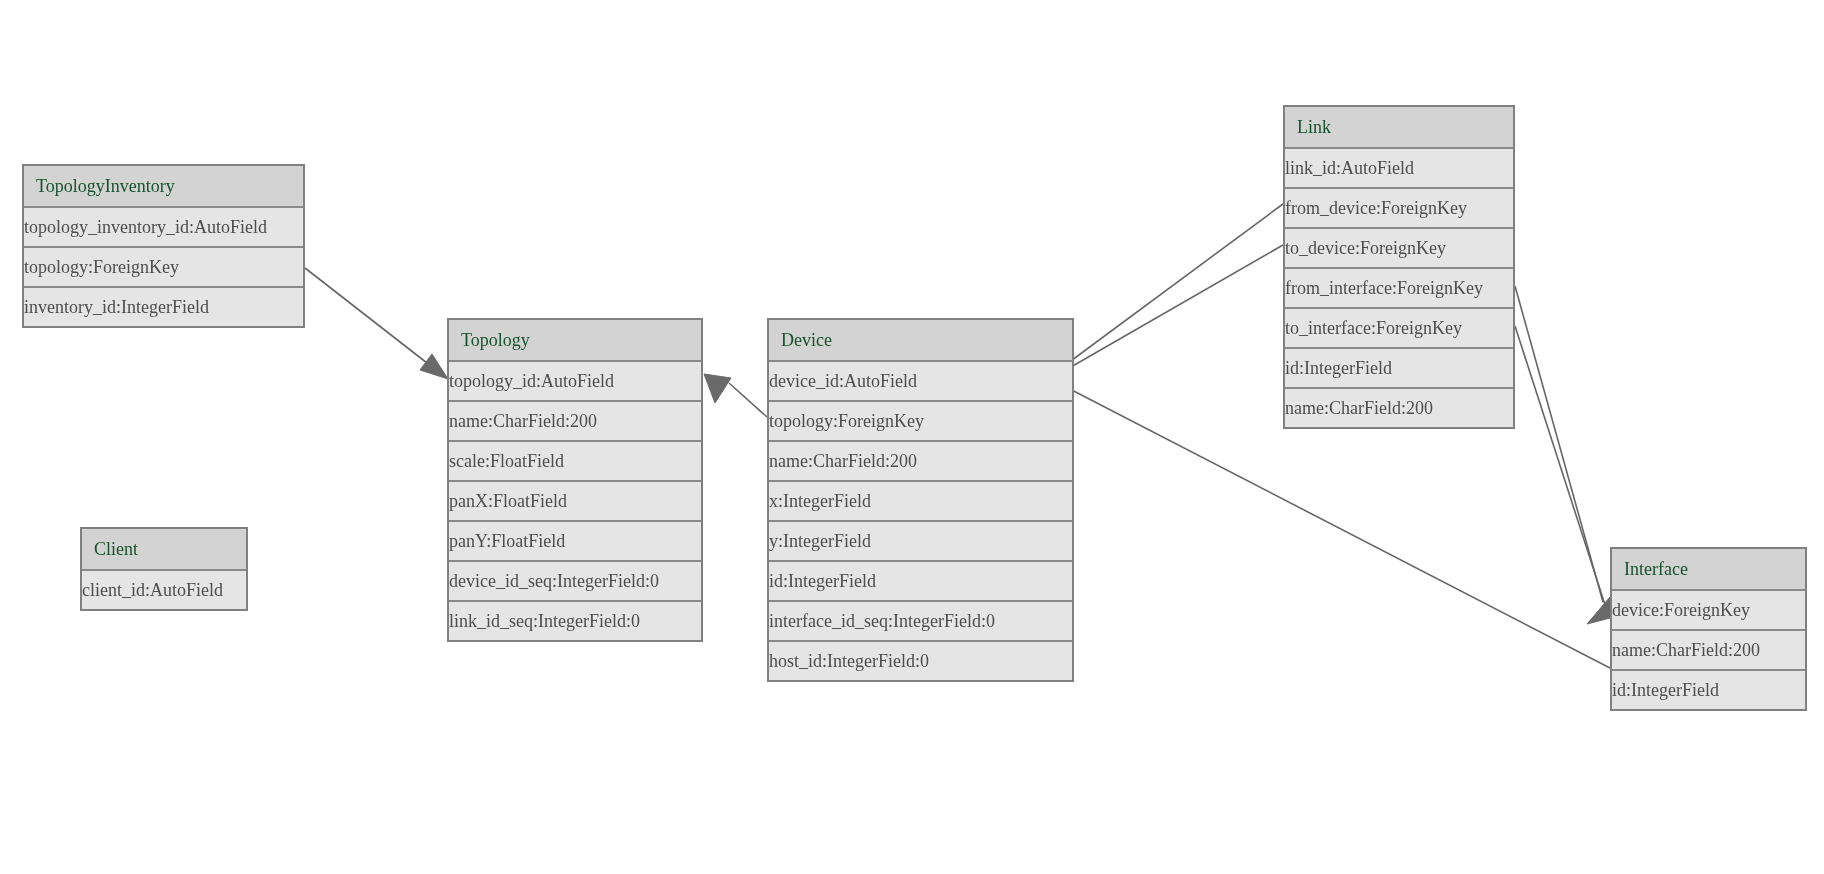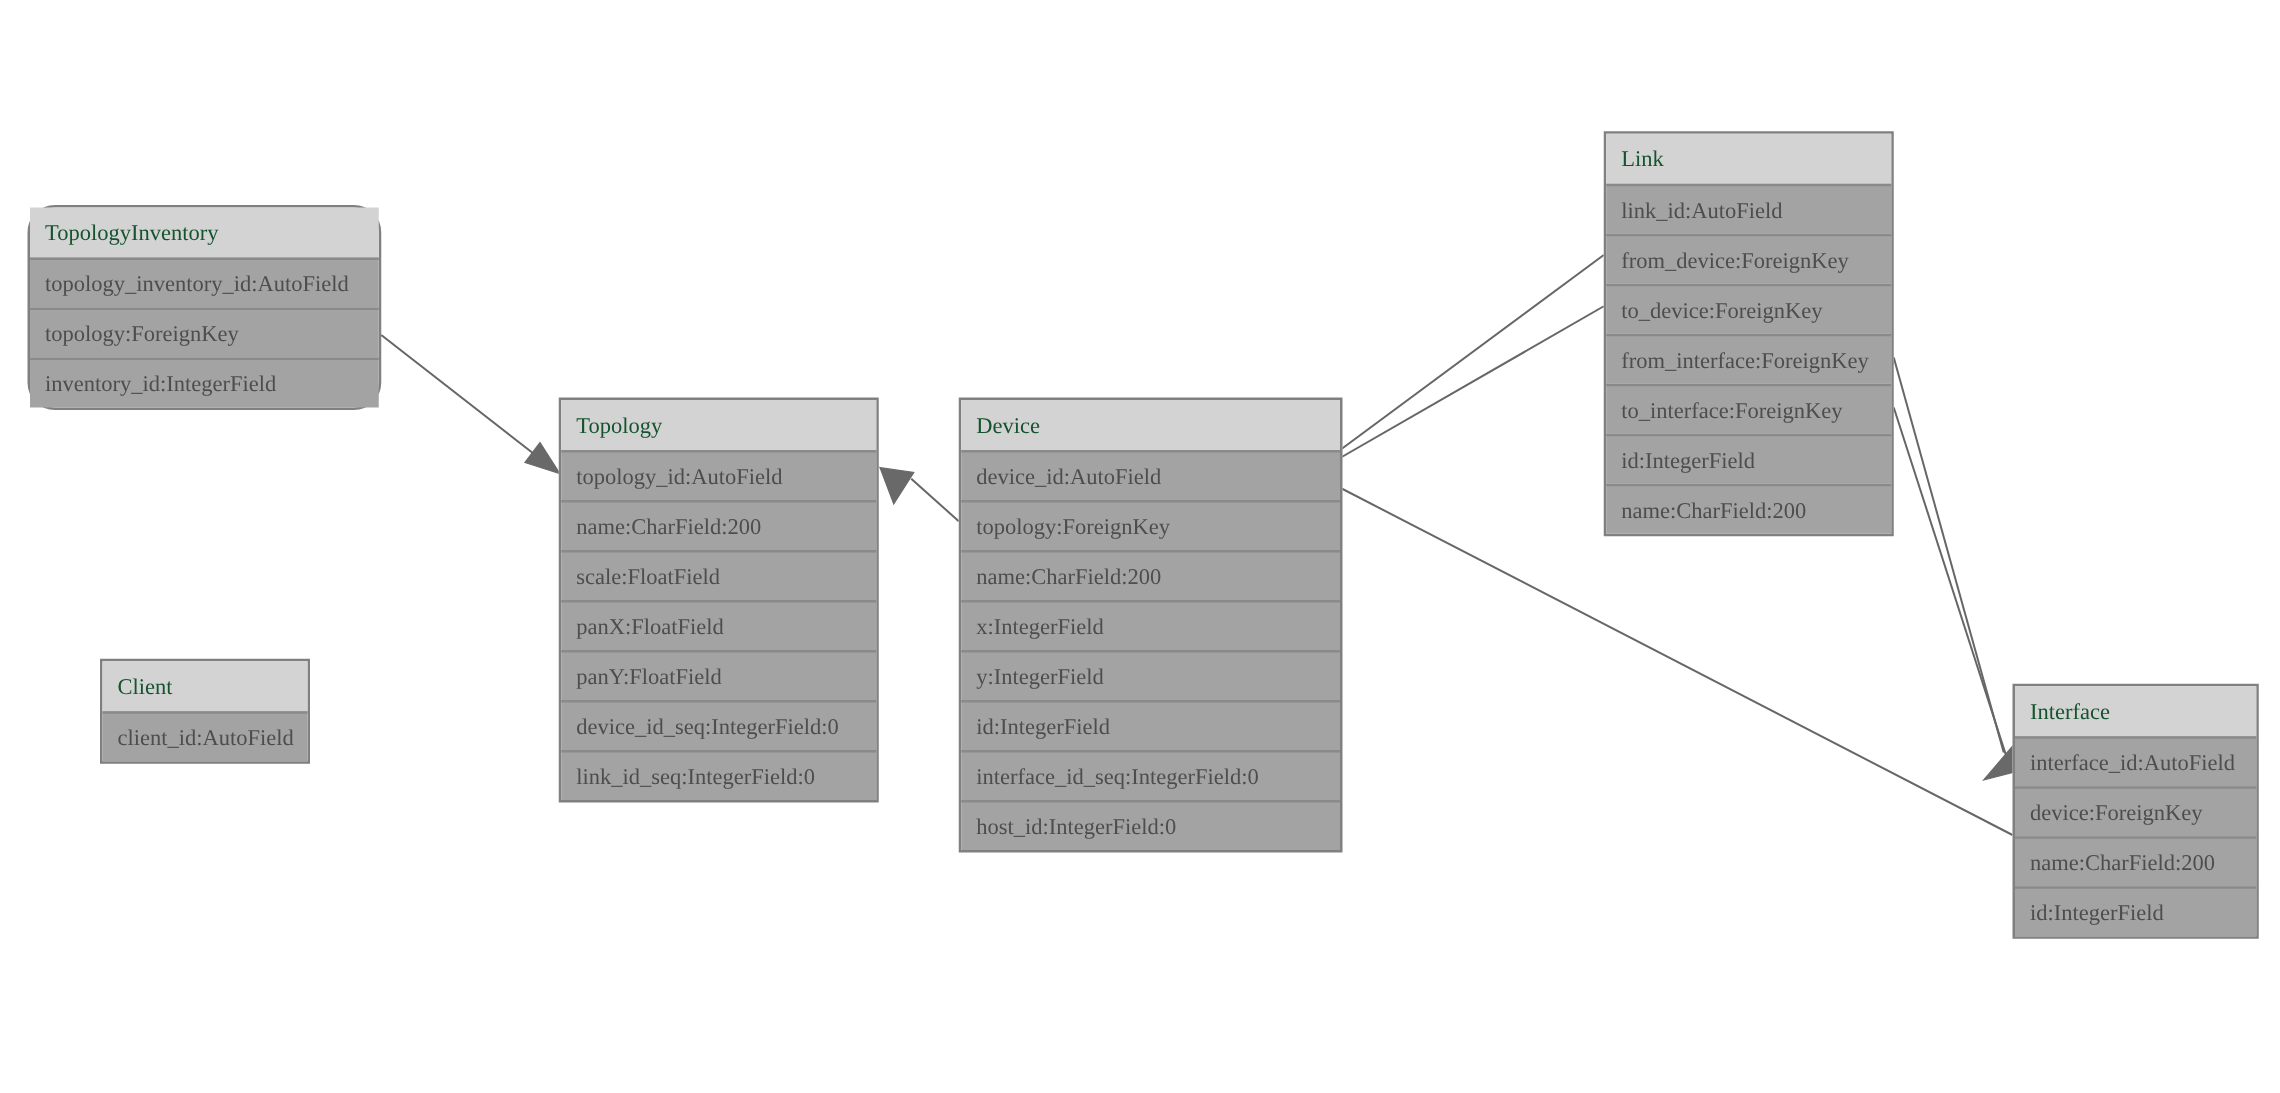--- a/index.html
+++ b/index.html
@@ -37,24 +37,23 @@
     font-size: 18px;
     color: #14532d;
     white-space: nowrap;
     overflow: hidden;
   }
   .entity-row {
     box-sizing: border-box;
     height: 40px;
     line-height: 38px;
     border-top: 2px solid #8a8a8a;
-    padding-left: 12px;
     font-size: 18px;
     color: #4d4d4d;
-    background: #a3a3a3;
+    background: #e5e5e5;
     white-space: nowrap;
     overflow: hidden;
   }
   .edge-line {
     stroke: #666666;
     stroke-width: 1.6;
     fill: none;
   }
   .edge-arrow {
     fill: #696969;
@@ -73,21 +72,21 @@
       <polygon points="704,374 731,378 715,403" class="edge-arrow"></polygon>
       <line x1="1283" y1="204" x2="1064" y2="366" class="edge-line"></line>
       <line x1="1283" y1="245" x2="1064" y2="371" class="edge-line"></line>
       <polygon points="1050,349 1066,372 1039,374" class="edge-arrow"></polygon>
       <line x1="1610" y1="668" x2="1064" y2="386" class="edge-line"></line>
       <polygon points="1039,377 1066,377 1051,400" class="edge-arrow"></polygon>
       <line x1="1515" y1="286" x2="1603" y2="602" class="edge-line"></line>
       <line x1="1515" y1="326" x2="1607" y2="611" class="edge-line"></line>
       <polygon points="1610,597 1610,618 1587,624" class="edge-arrow"></polygon>
     </svg>
-    <div class="entity" style="left: 22px; top: 164px; width: 283px; border-radius: 22px;">
+    <div class="entity" style="left: 22px; top: 164px; width: 283px;">
       <div class="entity-header">TopologyInventory</div>
       <div class="entity-row">topology_inventory_id:AutoField</div>
       <div class="entity-row">topology:ForeignKey</div>
       <div class="entity-row">inventory_id:IntegerField</div>
     </div>
     <div class="entity" style="left: 447px; top: 318px; width: 256px;">
       <div class="entity-header">Topology</div>
       <div class="entity-row">topology_id:AutoField</div>
       <div class="entity-row">name:CharField:200</div>
       <div class="entity-row">scale:FloatField</div>
@@ -116,18 +115,17 @@
       <div class="entity-row">link_id:AutoField</div>
       <div class="entity-row">from_device:ForeignKey</div>
       <div class="entity-row">to_device:ForeignKey</div>
       <div class="entity-row">from_interface:ForeignKey</div>
       <div class="entity-row">to_interface:ForeignKey</div>
       <div class="entity-row">id:IntegerField</div>
       <div class="entity-row">name:CharField:200</div>
     </div>
     <div class="entity" style="left: 1610px; top: 547px; width: 197px;">
       <div class="entity-header">Interface</div>
-      <div class="entity-row">interface_id:AutoField</div>
       <div class="entity-row">device:ForeignKey</div>
       <div class="entity-row">name:CharField:200</div>
       <div class="entity-row">id:IntegerField</div>
     </div>
   </div>
 
 </body></html>

